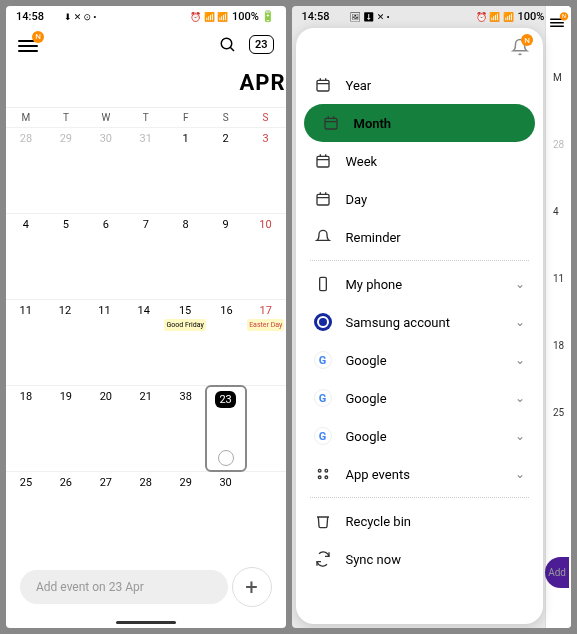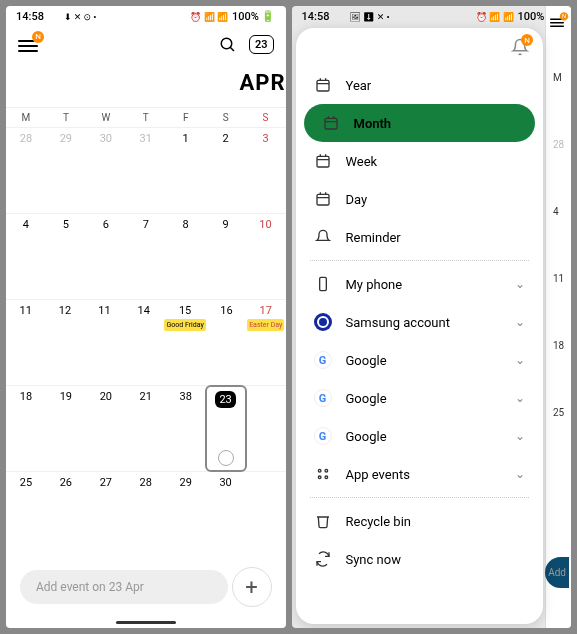--- a/index.html
+++ b/index.html
@@ -20,21 +20,21 @@
 .weekdays { display: grid; grid-template-columns: repeat(7, 1fr); }
 .weekday { text-align: center; font-size: 10px; color: #555; padding: 4px 0; }
 .weekday.sun { color: #c44; }
 .weeks { flex: 1; display: flex; flex-direction: column; }
 .week { flex: 1; display: grid; grid-template-columns: repeat(7, 1fr); border-top: 1px solid #f0f0f0; }
 .day { text-align: center; font-size: 11px; padding: 4px 0; position: relative; }
 .day.dim { color: #bbb; }
 .day.sun { color: #c44; }
 .day.today .num { background: #000; color: #fff; border-radius: 6px; padding: 2px 4px; display: inline-block; min-width: 18px; }
 .day.selected { border: 2px solid #888; border-radius: 6px; margin: -1px; }
-.event-chip { background: #fde047; font-size: 7px; padding: 2px 2px; margin: 2px 1px; border-radius: 2px; text-align: left; overflow: hidden; white-space: nowrap; }
+.event-chip { background: #fef9c3; font-size: 7px; padding: 2px 2px; margin: 2px 1px; border-radius: 2px; text-align: left; overflow: hidden; white-space: nowrap; }
 .smiley { position: absolute; bottom: 4px; left: 50%; transform: translateX(-50%); width: 16px; height: 16px; border: 1.5px solid #aaa; border-radius: 50%; }
 .bottom-bar { display: flex; align-items: center; gap: 4px; padding: 10px 14px; }
 .add-input { flex: 1; background: #eee; border-radius: 20px; padding: 10px 16px; font-size: 12px; color: #999; }
 .fab { width: 40px; height: 40px; background: #fff; border: 1px solid #ddd; border-radius: 50%; display: flex; align-items: center; justify-content: center; font-size: 22px; color: #555; }
 .home-indicator { width: 60px; height: 3px; background: #333; border-radius: 2px; margin: 4px auto; }
 
 
 .drawer { position: absolute; top: 22px; left: 4px; right: 28px; bottom: 4px; background: #fff; border-radius: 18px; box-shadow: 0 2px 12px rgba(0,0,0,0.15); display: flex; flex-direction: column; overflow: hidden; }
 .drawer-header { display: flex; justify-content: flex-end; padding: 10px 14px; }
 .bell-icon { position: relative; }
@@ -47,21 +47,21 @@
 .divider { border-top: 1px dotted #ccc; margin: 4px 14px; }
 .g-icon { width: 18px; height: 18px; border-radius: 50%; border: 1px solid #eee; display: flex; align-items: center; justify-content: center; font-size: 11px; font-weight: 700; }
 .g-icon span:nth-child(1){color:#4285F4}.g-icon span:nth-child(2){color:#EA4335}
 .samsung-dot { width: 18px; height: 18px; background: #1428a0; border-radius: 50%; display: flex; align-items: center; justify-content: center; }
 .samsung-dot::after { content:""; width:8px; height:8px; border:2px solid #fff; border-radius:50%; }
 
 
 .strip { position: absolute; right: 0; top: 0; width: 26px; bottom: 0; background: #fff; border-left: 1px solid #ddd; display: flex; flex-direction: column; align-items:center; padding-top: 30px; font-size: 10px; gap: 50px;}
 .strip .sday { color:#333; }
 .strip .sday.dim { color:#bbb; }
-.add-stub { position:absolute; right:2px; bottom:40px; background:#0c4a6e; font-size:10px; color:#999; padding:10px 3px; border-radius:20px 0 0 20px;}
+.add-stub { position:absolute; right:2px; bottom:40px; background:#4c1d95; font-size:10px; color:#999; padding:10px 3px; border-radius:20px 0 0 20px;}
 
 svg { display: block; }
 </style>
 </head>
 <body>
 
 <div class="phone">
   <div class="status-bar">
     <div class="status-left">
         <span>14:58</span>

